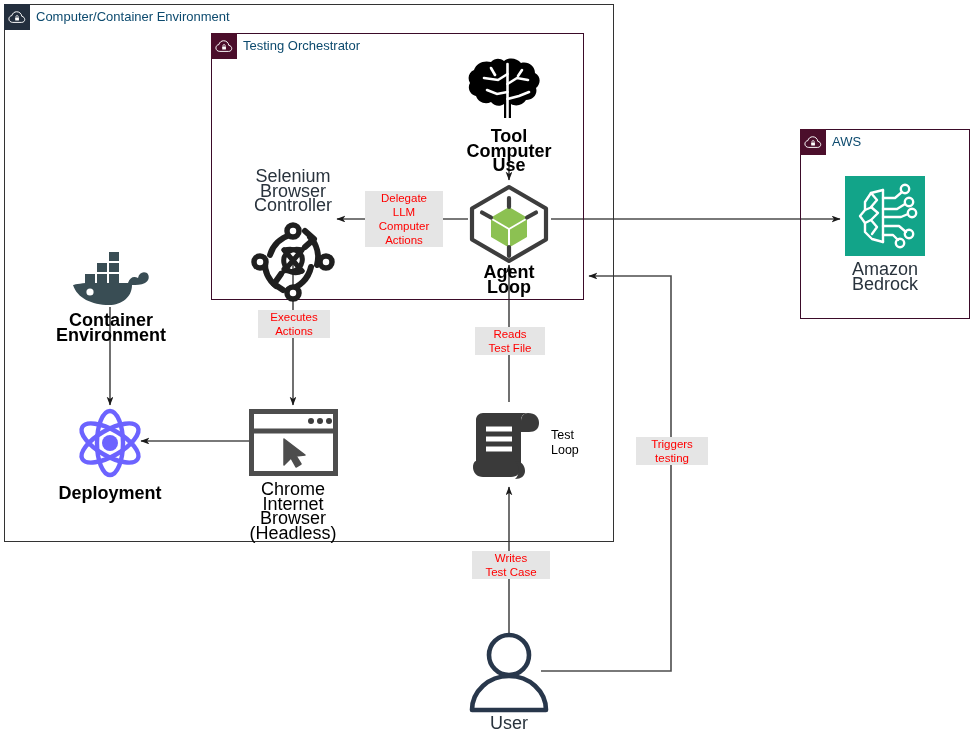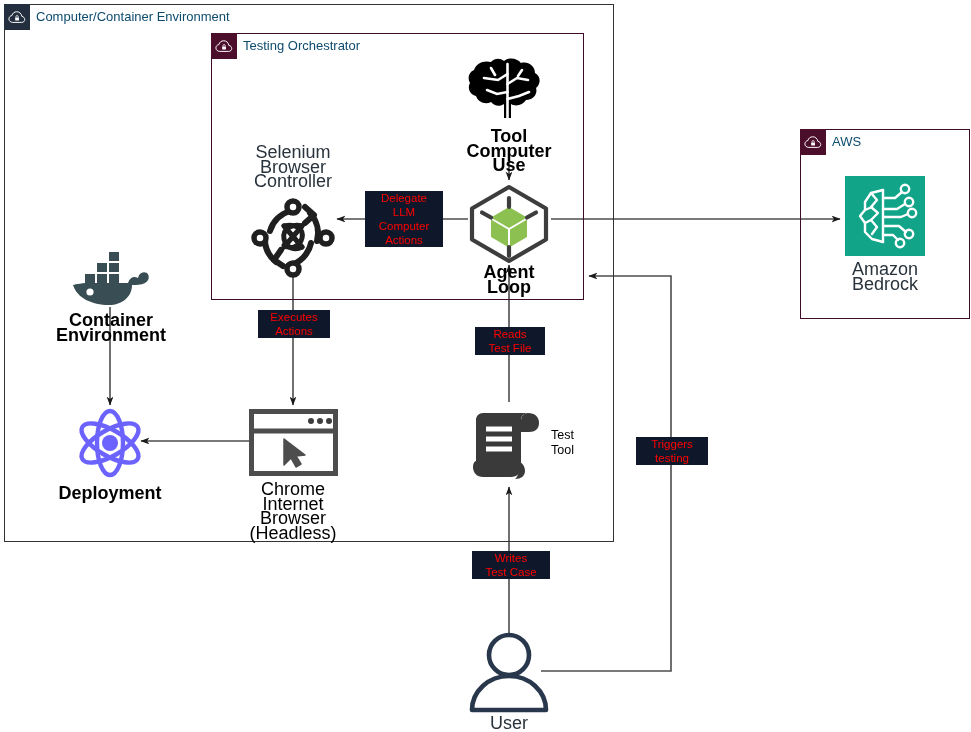--- a/index.html
+++ b/index.html
@@ -8,23 +8,23 @@
   #canvas{position:absolute;left:0;top:0;width:971px;height:732px;}
   .grp{position:absolute;box-sizing:border-box;background:transparent;}
   .grp-body{position:absolute;left:0;top:0;width:100%;height:100%;box-sizing:border-box;}
   .grp-badge{position:absolute;left:0;top:0;width:26px;height:26px;
              display:flex;align-items:center;justify-content:center;}
   .grp-title{position:absolute;left:32px;top:0;height:26px;line-height:26px;
              font-size:13px;color:#0c4a6e;white-space:nowrap;}
   .node{position:absolute;display:flex;flex-direction:column;align-items:center;}
   .node-label{font-size:18px;line-height:14.5px;text-align:center;color:#000;white-space:pre-line;}
   .lbl-bold{font-weight:bold;}
-  .lbl-dark{color:#29333d;}
+  .lbl-dark{color:#29333d;margin-top:24px;}
   .edge-label{position:absolute;color:#ff0000;font-size:11.5px;line-height:14px;
-              text-align:center;white-space:pre-line;background:#0f172a;}
+              text-align:center;white-space:pre-line;background:#e5e5e5;}
   .plain-label{position:absolute;font-size:12.5px;line-height:15px;color:#000;
                white-space:pre-line;text-align:left;}
   svg{display:block;}
 </style>
 </head>
 <body>
 
 <div id="canvas">
 
   <svg width="971" height="732" style="position:absolute;left:0;top:0;">
@@ -226,21 +226,21 @@
         </g>
         <g stroke="#ffffff" stroke-width="5" stroke-linecap="butt">
           <path d="M21,24 L47,24"></path>
           <path d="M21,34 L47,34"></path>
           <path d="M21,44 L47,44"></path>
         </g>
       </svg>
     </span>
   </div>
   <div class="plain-label" style="left:551px;top:428px;width:50px;">Test
-Tool</div>
+Loop</div>
 
   <div class="node" style="left:835px;top:176px;width:100px;">
     <span>
       <svg width="80" height="80" viewBox="0 0 80 80" aria-hidden="true">
         <rect x="0" y="0" width="80" height="80" fill="#12A489"></rect>
         <g fill="none" stroke="#ffffff" stroke-width="2.4" stroke-linejoin="round" stroke-linecap="round">
           <path d="M38,14 L26,17 L20,26 L20,34 L15,40 L20,47 L20,56 L27,63 L38,66"></path>
           <path d="M38,14 L38,66"></path>
           <path d="M26,17 L32,24 L26,31 L33,37 L26,44 L32,51 L27,58"></path>
           <path d="M20,34 L27,31"></path>

